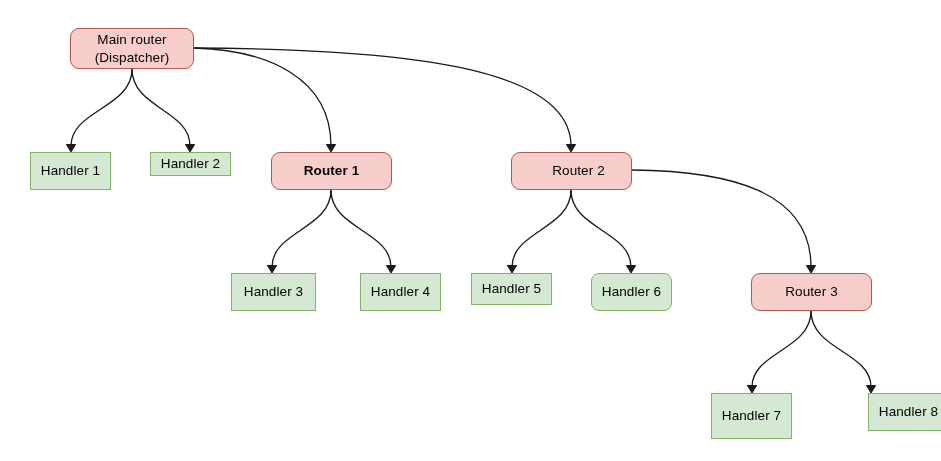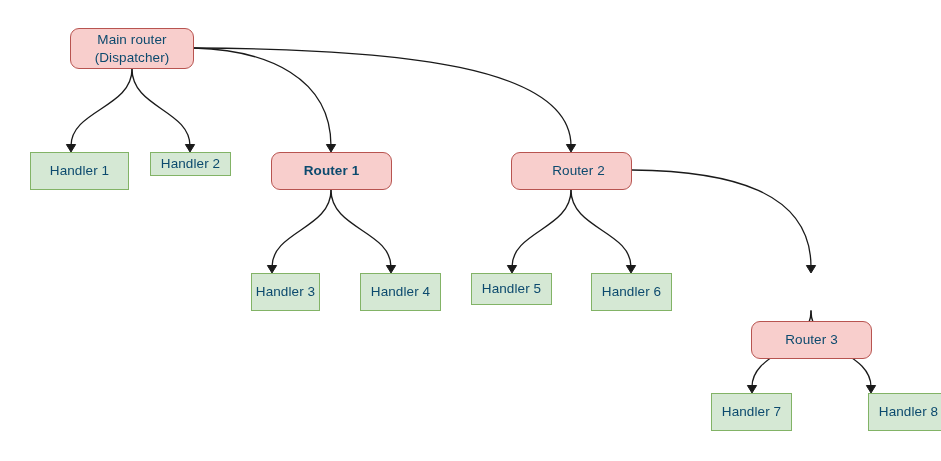--- a/index.html
+++ b/index.html
@@ -30,21 +30,21 @@
   }
   .node {
     position: absolute;
     box-sizing: border-box;
     display: flex;
     align-items: center;
     justify-content: center;
     text-align: center;
     font-size: 13.5px;
     line-height: 1.32;
-    color: #0c4a6e;
+    color: #000000;
     letter-spacing: 0.1px;
     white-space: pre-line;
   }
   .node-router {
     background: #f8cecc;
     border: 1px solid #b85450;
     border-radius: 9px;
   }
   .node-handler {
     background: #d5e8d4;
@@ -113,26 +113,26 @@
       </g>
       <g>
         <path class="edge-path" d="M 811 311 C 811 350 871 352 871 387"></path>
         <path class="edge-arrow" d="M 866.4 385.5 L 871 393 L 875.6 385.5 Z"></path>
       </g>
     </svg>
 
   <div id="node-layer">
       <div class="node node-router" style="left: 70px; top: 28px; width: 124px; height: 41px;"><span>Main router
 (Dispatcher)</span></div>
-      <div class="node node-handler" style="left: 30px; top: 152px; width: 99px; height: 38px;"><span>Handler 1</span></div>
+      <div class="node node-handler" style="left: 30px; top: 152px; width: 81px; height: 38px;"><span>Handler 1</span></div>
       <div class="node node-handler" style="left: 150px; top: 152px; width: 81px; height: 24px;"><span>Handler 2</span></div>
       <div class="node node-router" style="left: 271px; top: 152px; width: 121px; height: 38px; font-weight: bold;"><span>Router 1</span></div>
       <div class="node node-router" style="left: 511px; top: 152px; width: 121px; height: 38px; padding-left: 14px;"><span>Router 2</span></div>
-      <div class="node node-handler" style="left: 231px; top: 273px; width: 69px; height: 38px; margin-left: 20px;"><span>Handler 3</span></div>
+      <div class="node node-handler" style="left: 231px; top: 273px; width: 85px; height: 38px;"><span>Handler 3</span></div>
       <div class="node node-handler" style="left: 360px; top: 273px; width: 81px; height: 38px;"><span>Handler 4</span></div>
       <div class="node node-handler" style="left: 471px; top: 273px; width: 81px; height: 32px;"><span>Handler 5</span></div>
-      <div class="node node-handler" style="left: 591px; top: 273px; width: 81px; height: 38px;"><span>Handler 6</span></div>
-      <div class="node node-router" style="left: 751px; top: 273px; width: 121px; height: 38px; margin-top: 48px;"><span>Router 3</span></div>
-      <div class="node node-handler" style="left: 711px; top: 393px; width: 81px; height: 38px;"><span>Handler 7</span></div>
+      <div class="node node-handler" style="left: 591px; top: 273px; width: 81px; height: 38px; border-radius: 8px;"><span>Handler 6</span></div>
+      <div class="node node-router" style="left: 751px; top: 273px; width: 121px; height: 38px;"><span>Router 3</span></div>
+      <div class="node node-handler" style="left: 711px; top: 393px; width: 81px; height: 46px;"><span>Handler 7</span></div>
       <div class="node node-handler" style="left: 868px; top: 393px; width: 81px; height: 38px;"><span>Handler 8</span></div>
     </div>
 
 </div>
 
 </body></html>

